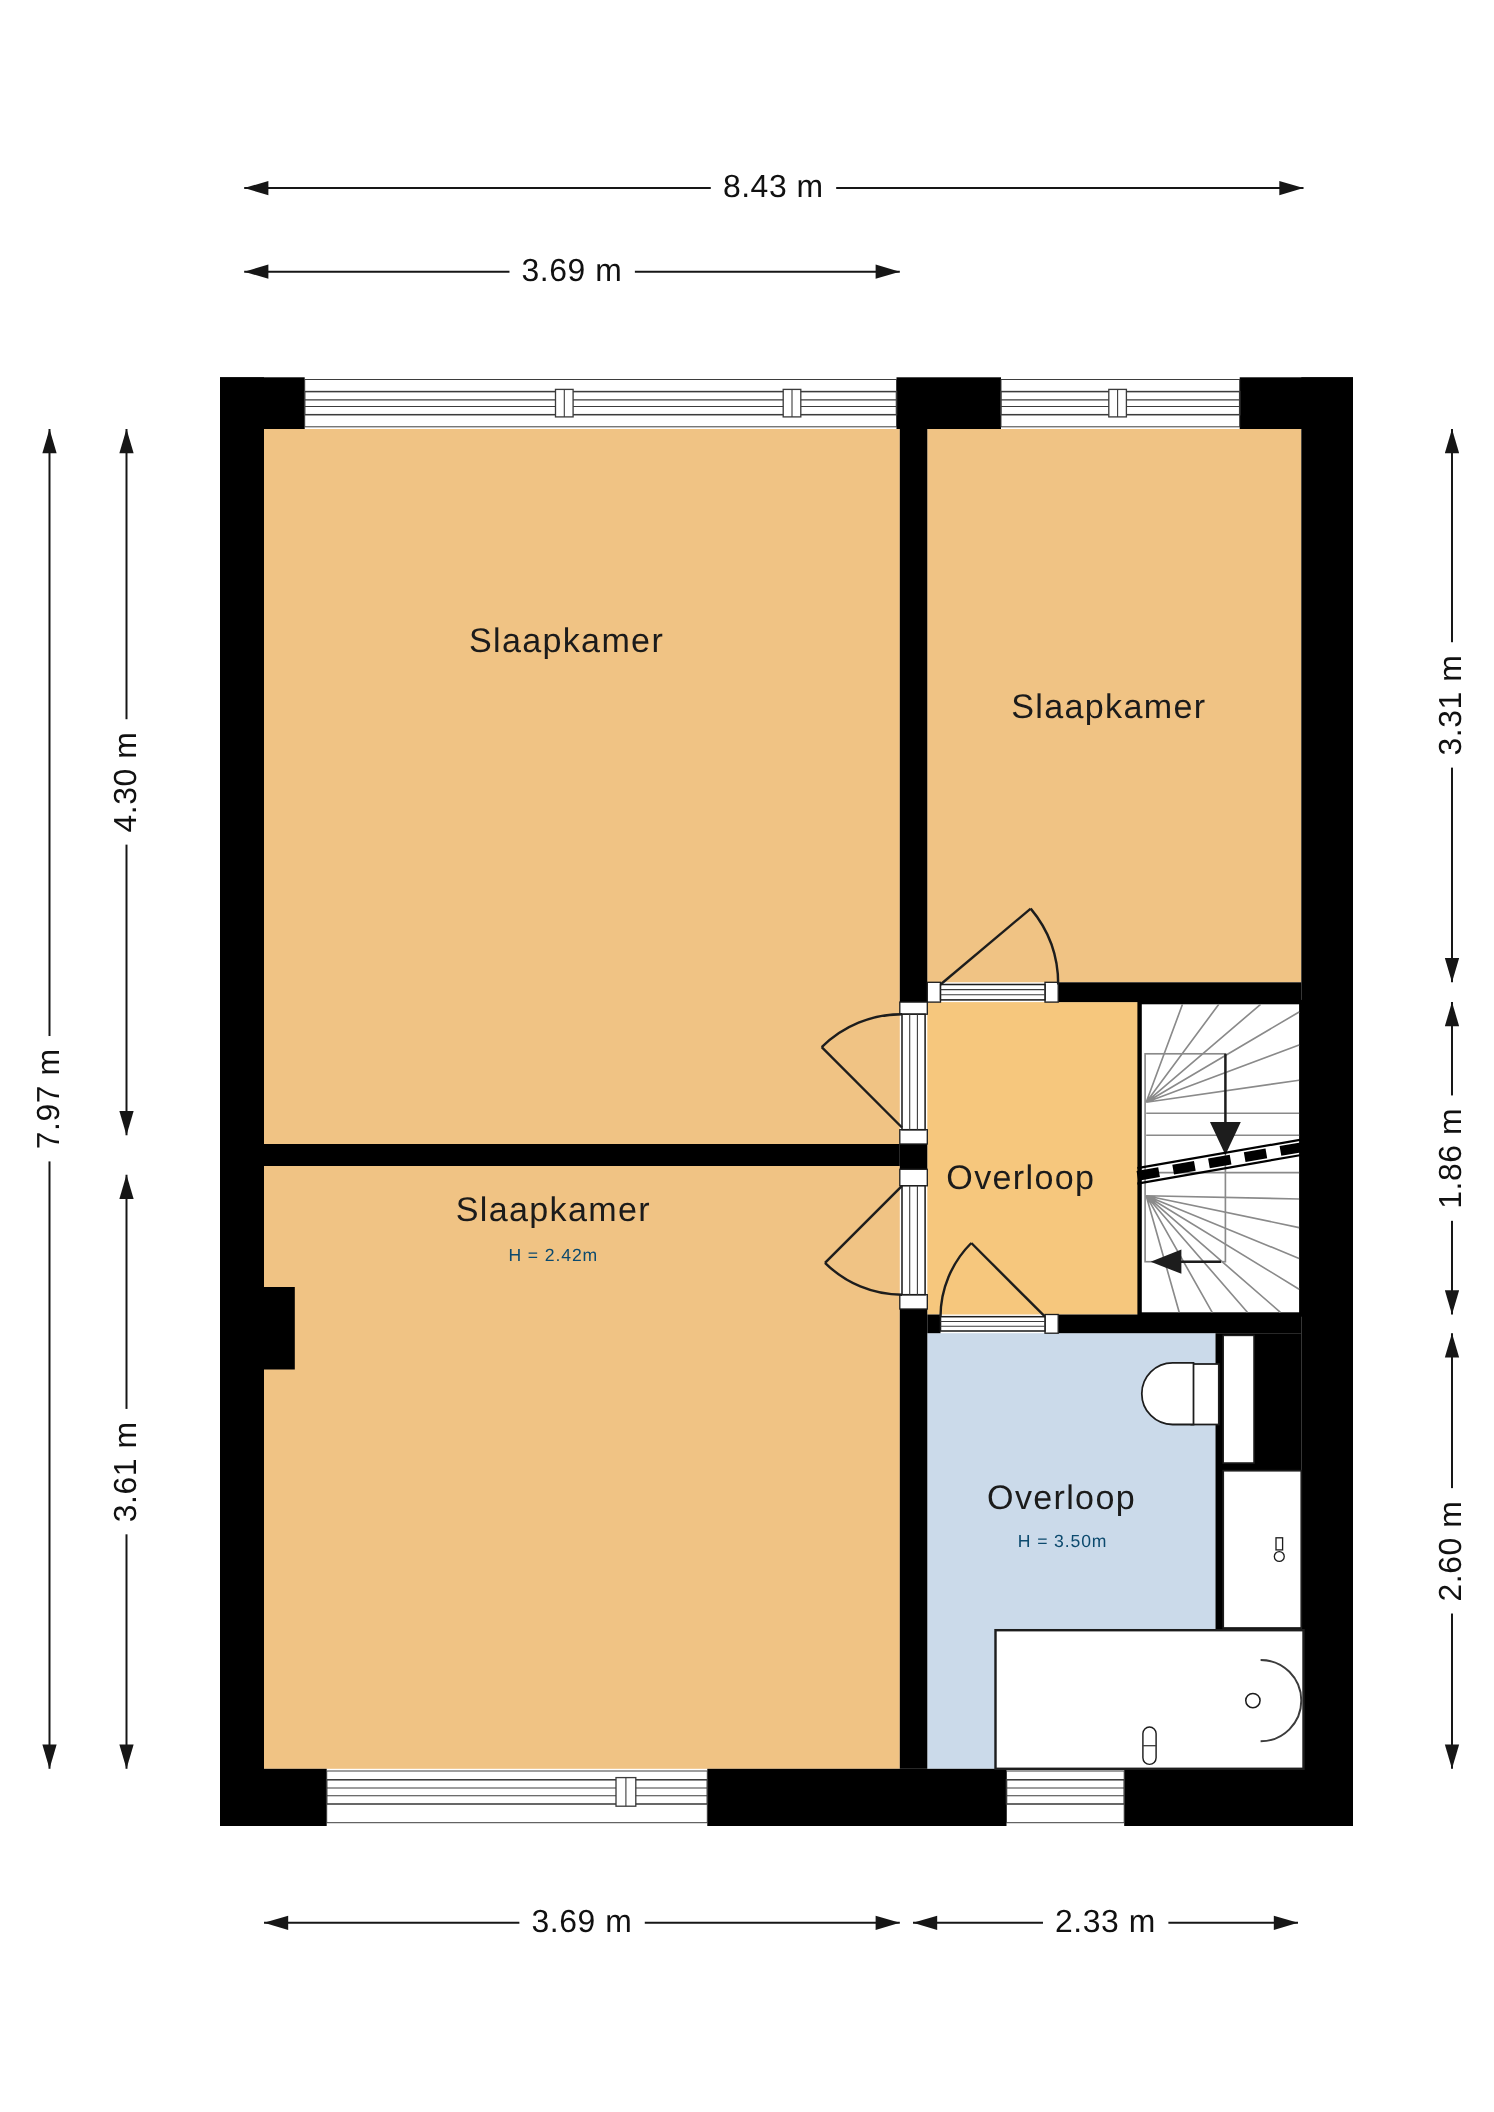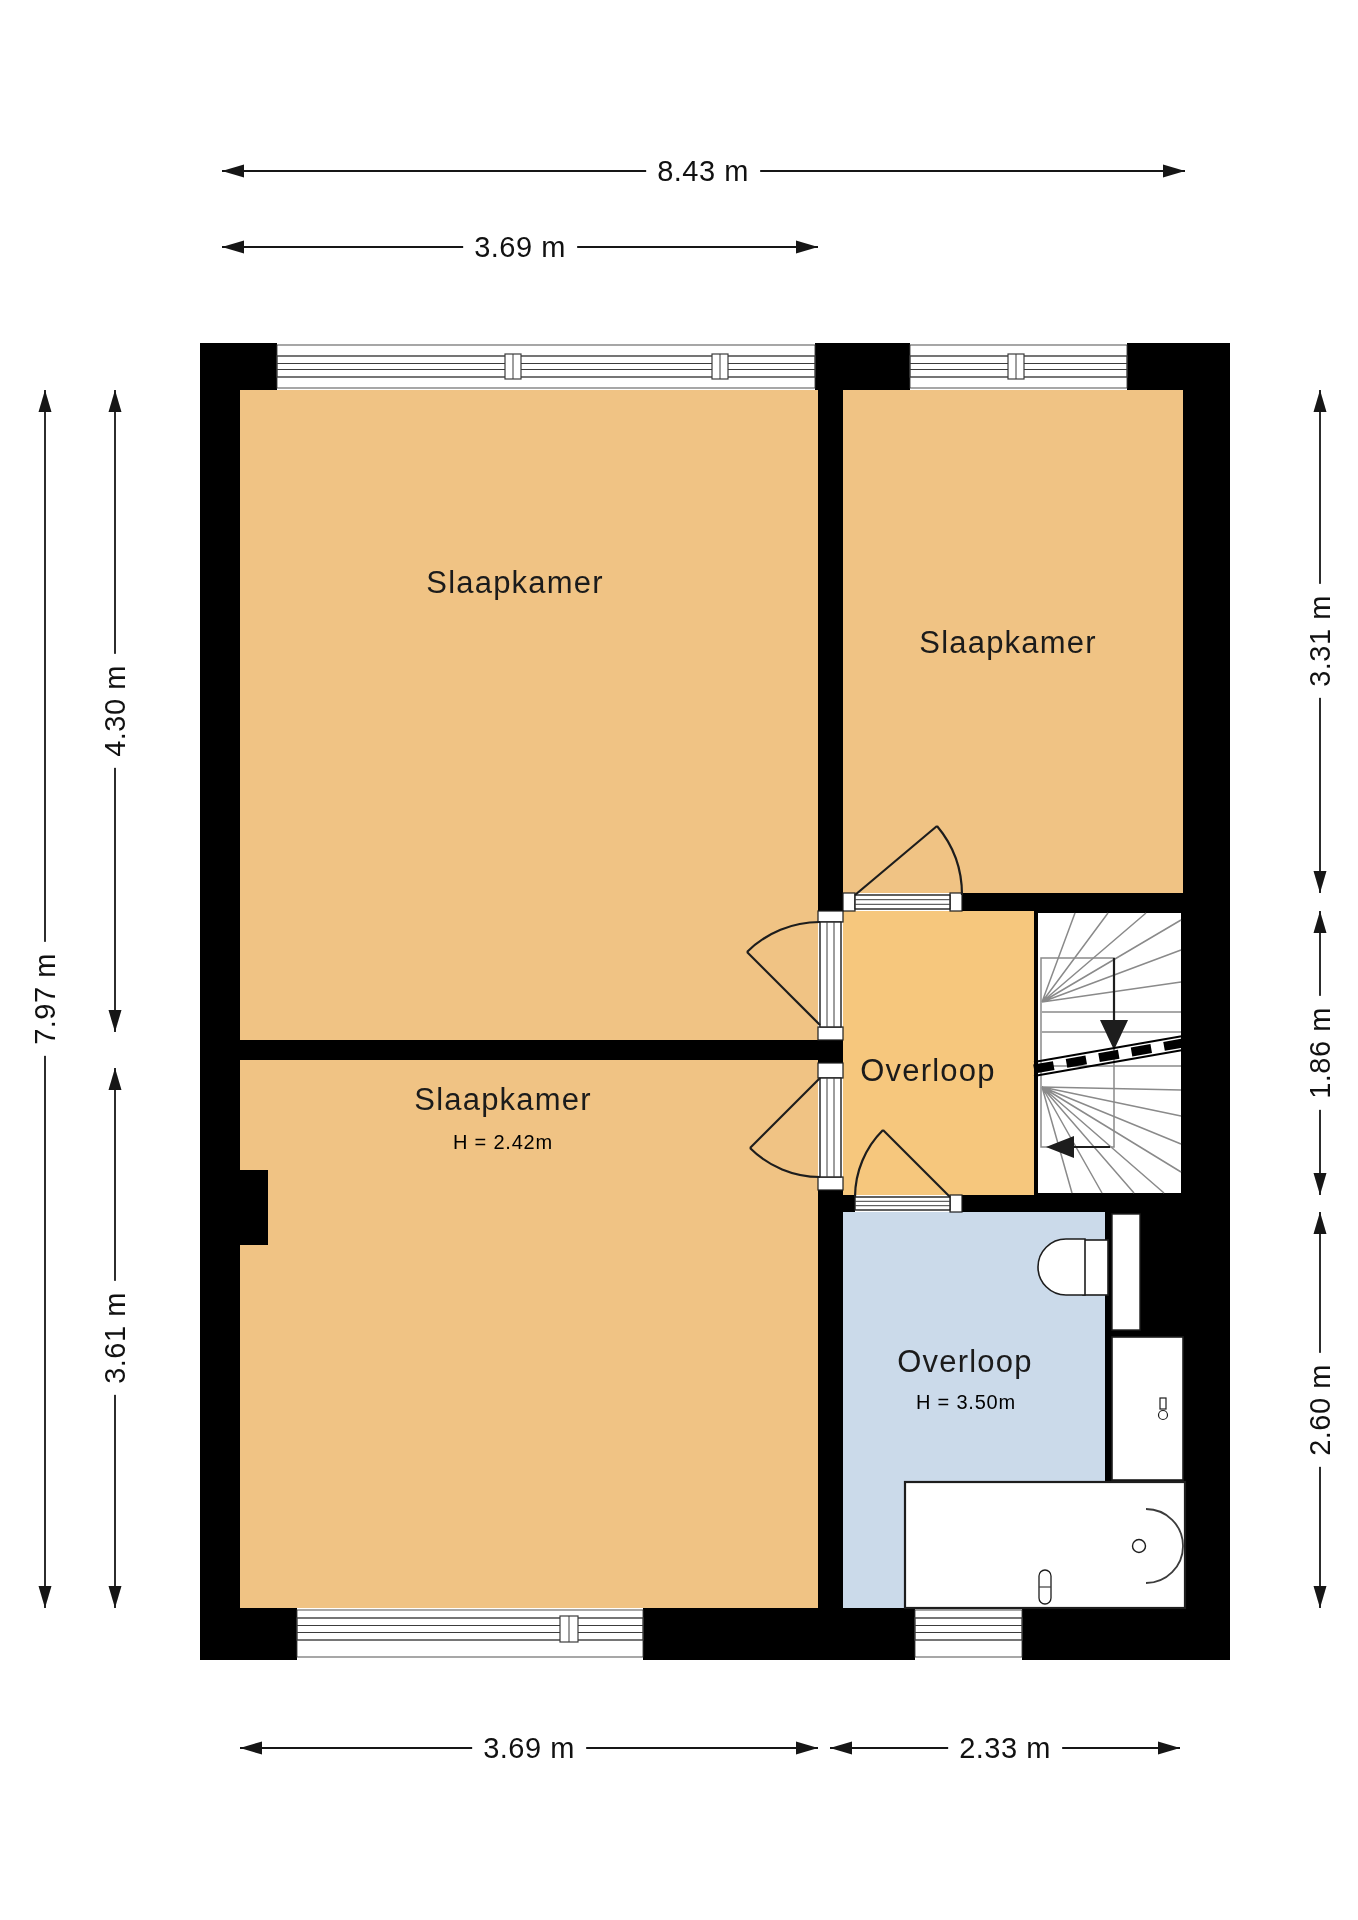--- a/index.html
+++ b/index.html
@@ -12,21 +12,21 @@
   .floor-bath{fill:var(--bathroom_fill,#CBDAEA);}
   .fix{fill:#fff;stroke:#1d1d1d;}
   .winline{stroke:#3c3c3c;fill:#fff;}
   .thin{stroke:#3c3c3c;fill:none;}
   .arc{stroke:#1d1d1d;stroke-width:2.2;fill:none;}
   .stair{stroke:var(--stair_line,#8a8a8a);stroke-width:1.5;fill:none;}
   .dimline{stroke:var(--dimension_line,#161616);stroke-width:1.8;}
   .dimhead{fill:var(--dimension_line,#161616);}
   .room-label{position:absolute;transform:translate(-50%,-50%);font-size:31px;color:#1b1b1b;
               letter-spacing:1.2px;white-space:nowrap;}
-  .room-note{position:absolute;transform:translate(-50%,-50%);font-size:20px;color:#000000;
+  .room-note{position:absolute;transform:translate(-50%,-50%);font-size:16px;color:#0c4a6e;
              letter-spacing:0.8px;white-space:nowrap;}
   .dim-label{position:absolute;transform:translate(-50%,-50%);font-size:29px;color:#111;
              background:var(--background,#fff);padding:0 11px;white-space:nowrap;letter-spacing:0.5px;}
   .dim-label.vertical{transform:translate(-50%,-50%) rotate(-90deg);}
 </style>
 </head>
 <body>
 
 <div class="plan">
 

